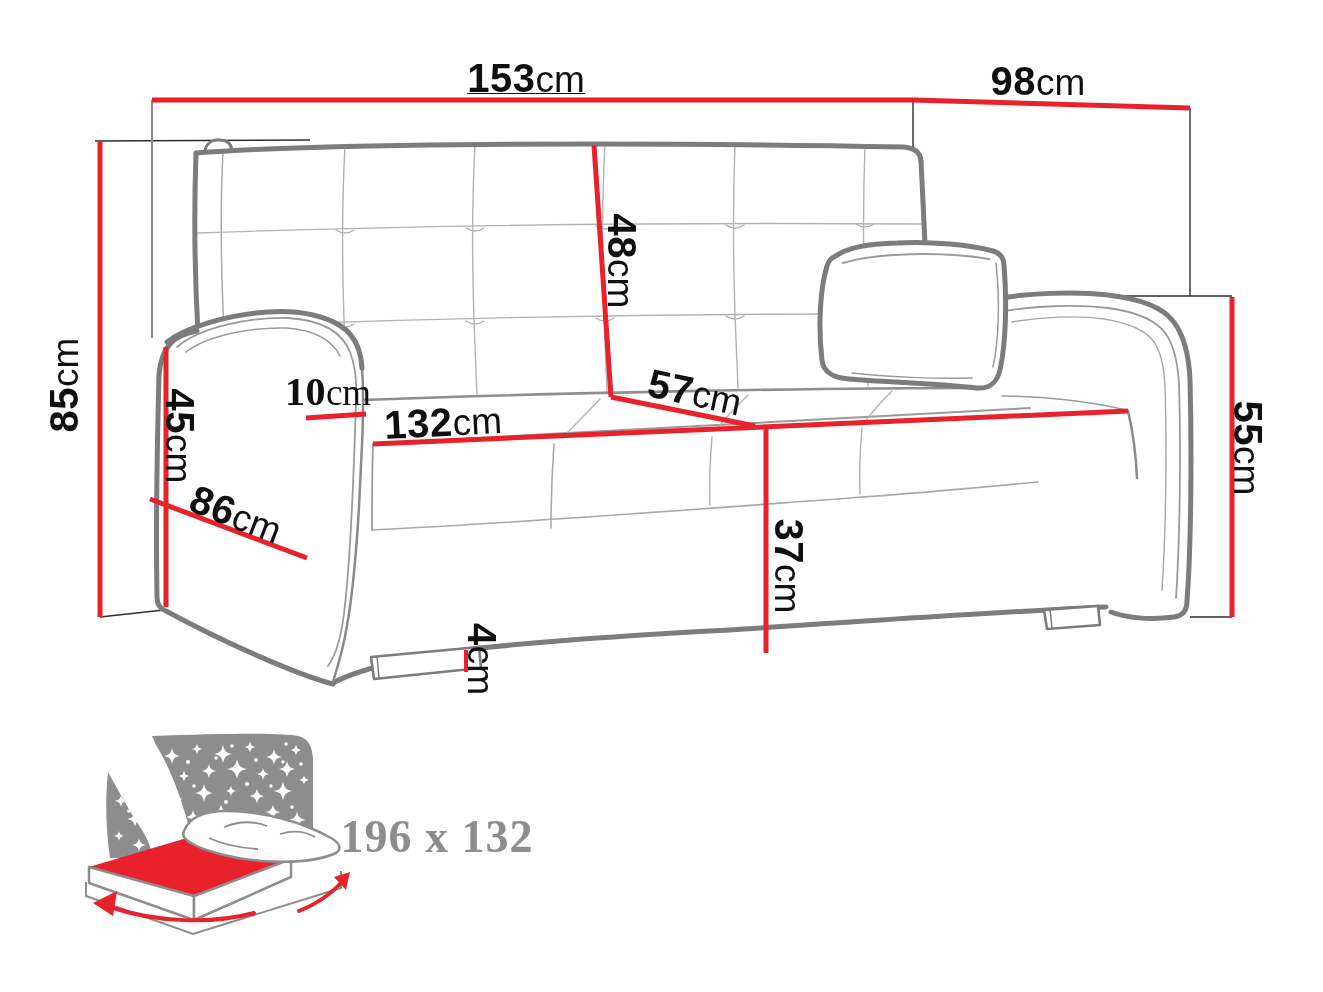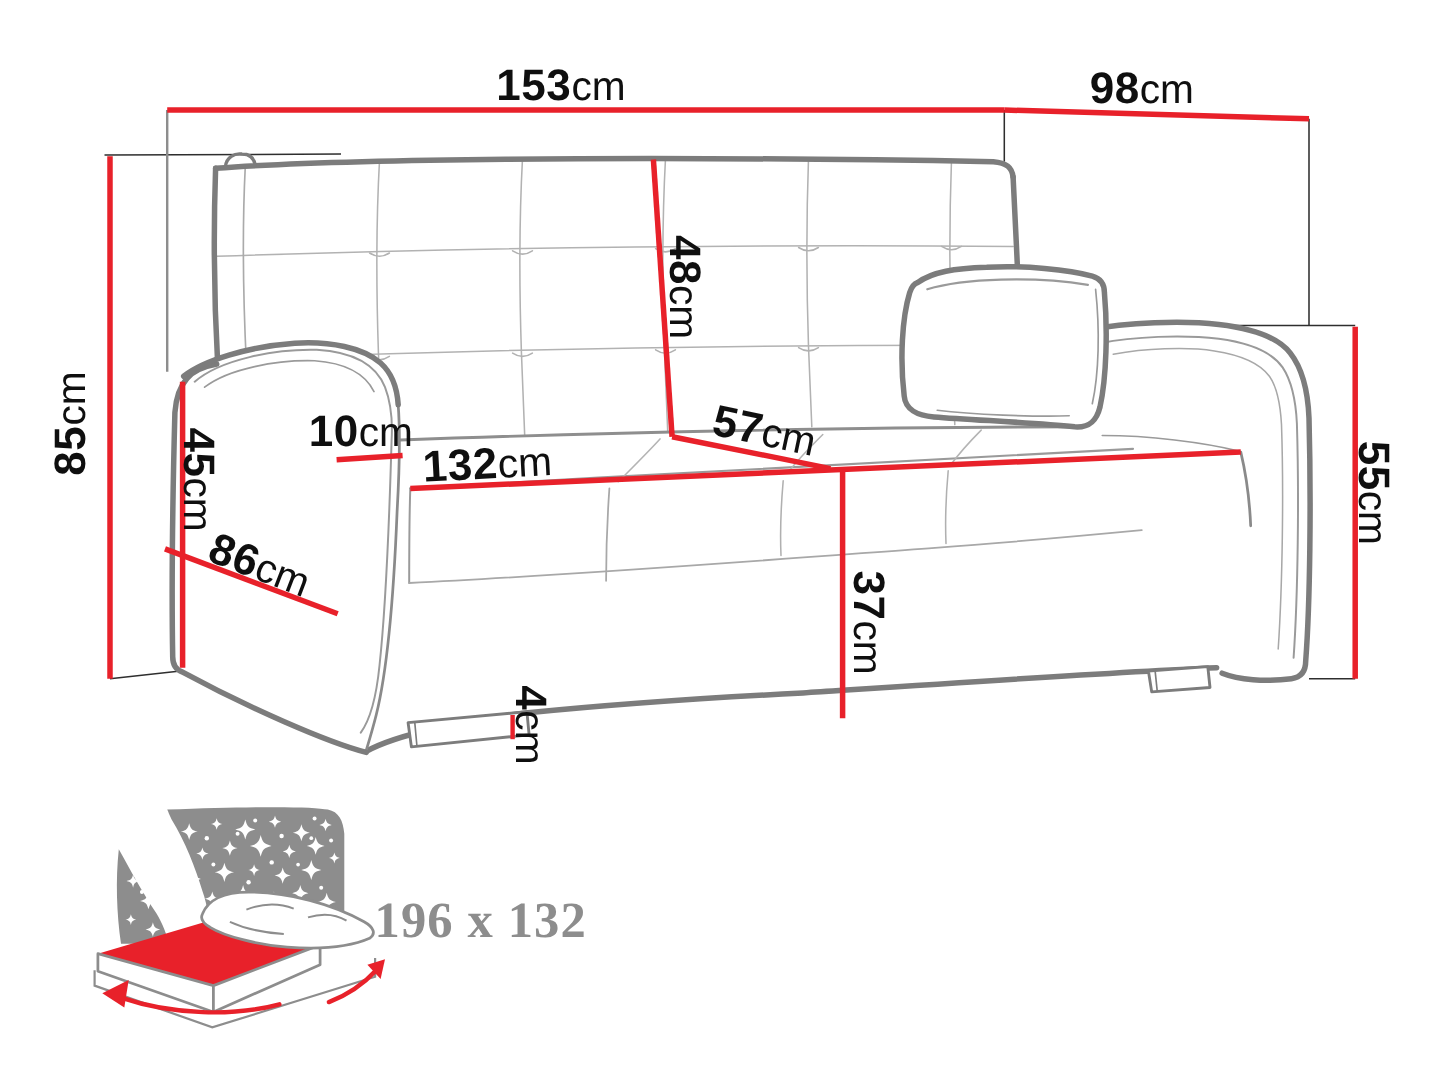--- a/index.html
+++ b/index.html
@@ -206,33 +206,33 @@
     <path d="M150,499 L307,558"></path>
     <path d="M594,145 L611,397"></path>
     <path d="M611,397 L755,426"></path>
     <path d="M373,444 L1128,411"></path>
     <path d="M766,427 L766,653"></path>
     <path d="M466,650 L466,672" stroke-width="4"></path>
     <path d="M1232,297 L1232,617"></path>
   </g>
 </svg>
 
-<div class="dim" style="left:510px;top:78px;transform:translate(-50%,-50%);">
+<div class="dim" style="left:526px;top:78px;transform:translate(-50%,-50%);text-decoration:underline;">
   <span class="num">153</span><span class="unit">cm</span>
 </div>
 <div class="dim" style="left:1038px;top:81px;transform:translate(-50%,-50%);">
   <span class="num">98</span><span class="unit">cm</span>
 </div>
 <div class="dim" style="left:64px;top:385px;transform:translate(-50%,-50%) rotate(-90deg);">
   <span class="num">85</span><span class="unit">cm</span>
 </div>
 <div class="dim" style="left:180px;top:436px;transform:translate(-50%,-50%) rotate(90deg);">
   <span class="num">45</span><span class="unit">cm</span>
 </div>
-<div class="dim" style="left:328px;top:392px;transform:translate(-50%,-50%);">
+<div class="dim" style="left:328px;top:392px;transform:translate(-50%,-50%);font-family:Liberation Serif, serif;">
   <span class="num">10</span><span class="unit">cm</span>
 </div>
 <div class="dim" style="left:236px;top:514px;transform:translate(-50%,-50%) rotate(21deg);">
   <span class="num">86</span><span class="unit">cm</span>
 </div>
 <div class="dim" style="left:443px;top:422px;transform:translate(-50%,-50%) rotate(-3deg);">
   <span class="num">132</span><span class="unit">cm</span>
 </div>
 <div class="dim" style="left:622px;top:261px;transform:translate(-50%,-50%) rotate(90deg);">
   <span class="num">48</span><span class="unit">cm</span>

